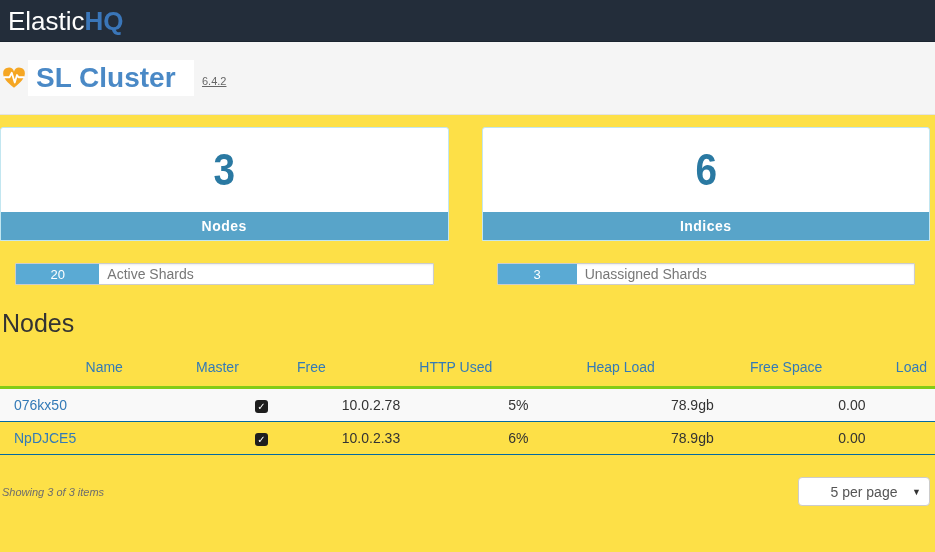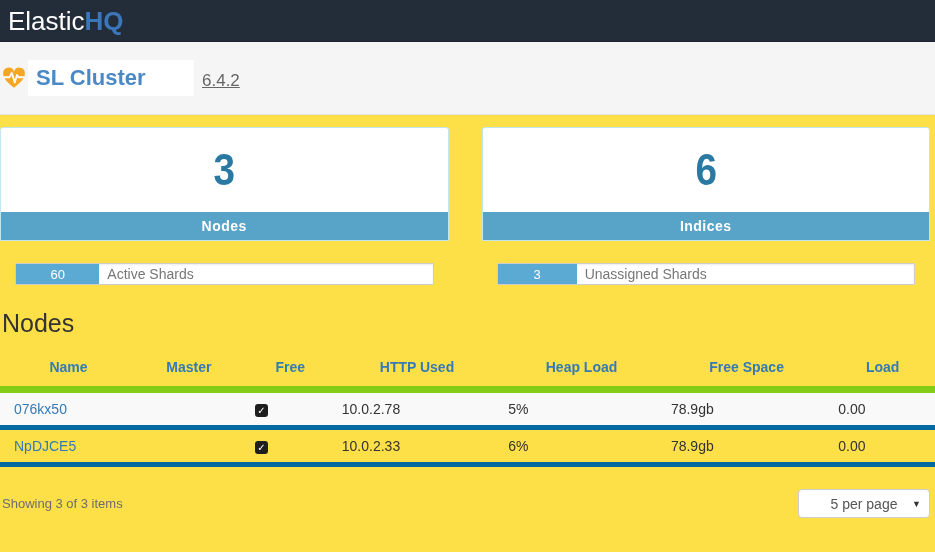--- a/index.html
+++ b/index.html
@@ -23,22 +23,22 @@
   
   .cluster-band {
     height: 73px; background: #f5f5f5; border-bottom: 1px solid #e3e3e3;
     display: flex; align-items: center; padding: 0 8px 0 2px;
   }
   .heart-icon { width: 24px; height: 24px; margin-right: 2px; flex: 0 0 auto; }
   .cluster-name-box {
     background: #fff; height: 36px; width: 166px; display: flex; align-items: center;
     padding: 0 8px; cursor: text;
   }
-  .cluster-name-box .cluster-name { color: #4a89c6; font-size: 22px; font-weight: 700; white-space: nowrap; }
-  .cluster-version { color: #666; font-size: 17px; margin-left: 8px; align-self: center; padding-top: 6px; text-decoration: underline; }
+  .cluster-name-box .cluster-name { color: #4a89c6; font-size: 28px; font-weight: 700; white-space: nowrap; }
+  .cluster-version { color: #666; font-size: 11px; margin-left: 8px; align-self: center; padding-top: 6px; text-decoration: underline; }
 
   
   .content { padding: 0; }
   .cards-row { display: flex; gap: 33px; margin: 12px 5px 0 0; }
   .stat-card { flex: 1; border: 1px solid #c2e6f0; border-radius: 3px 3px 0 0; background: #fff; }
   .stat-body { height: 84px; display: flex; align-items: center; justify-content: center; }
   .stat-value {
     color: #2a79a2; font-size: 44px; font-weight: 700; line-height: 1;
     font-stretch: condensed; transform: scaleX(0.88);
   }
@@ -59,35 +59,35 @@
   .bar-fill {
     background: #5aaad4; color: #fff; font-size: 13px;
     display: flex; align-items: center; justify-content: center; flex: 0 0 auto;
   }
   .bar-label { color: #777; font-size: 14px; display: flex; align-items: center; padding-left: 8px; }
 
   
   .section-title { font-size: 25px; font-weight: 400; color: #333; margin: 24px 0 12px 2px; }
   table.nodes-table { width: 100%; border-collapse: collapse; font-size: 14px; }
   .nodes-table th {
-    text-align: center; color: #337ab7; font-weight: 700; padding: 9px 8px 11px 8px;
-    border-bottom: 7px solid #84cc16; white-space: nowrap;
+    text-align: right; color: #337ab7; font-weight: 400; padding: 9px 8px 11px 8px;
+    border-bottom: 3px solid #84cc16; white-space: nowrap;
   }
-  .nodes-table td { padding: 8px 8px; border-bottom: 5px solid #0369a1; color: #333; }
+  .nodes-table td { padding: 8px 8px; border-bottom: 1px solid #0369a1; color: #333; }
   .nodes-table th:first-child, .nodes-table td:first-child { padding-left: 14px; }
   .nodes-table tbody tr:nth-child(odd) { background: #f9f9f9; }
   .nodes-table a.node-link { color: #337ab7; text-decoration: none; cursor: pointer; }
   .checkbox-icon {
     display: inline-block; width: 13px; height: 13px; background: #1e1e1e; border-radius: 3px;
     color: #fff; font-size: 10px; line-height: 13px; text-align: center; font-weight: 700;
   }
 
   
   .table-footer { display: flex; align-items: center; justify-content: space-between; margin: 22px 5px 0 2px; }
-  .showing-text { color: #6d6d6d; font-size: 13px; }
+  .showing-text { color: #6d6d6d; font-size: 11px; font-style: italic; }
   .per-page-select {
     width: 132px; height: 29px; border: 1px solid #ccc; border-radius: 4px; background: #fff;
     display: flex; align-items: center; justify-content: center; position: relative;
     font-size: 14px; color: #555; cursor: pointer;
   }
   .per-page-select .caret { position: absolute; right: 8px; top: 50%; transform: translateY(-54%); font-size: 9px; color: #333; }
 </style>
 </head>
 <body>
 
@@ -121,21 +121,21 @@
         <div class="stat-body">
           <span class="stat-value">6</span>
         </div>
         <div class="stat-footer">Indices</div>
       </div>
     </div>
 
     <div class="bars-row">
       <div class="bar-col">
         <div class="shard-bar">
-          <div class="bar-fill" style="width: 20%;">60</div>
+          <div class="bar-fill" style="width: 20%;">20</div>
           <div class="bar-label">Active Shards</div>
         </div>
       </div>
       <div class="bar-col">
         <div class="shard-bar">
           <div class="bar-fill" style="width: 19%;">3</div>
           <div class="bar-label">Unassigned Shards</div>
         </div>
       </div>
     </div>

